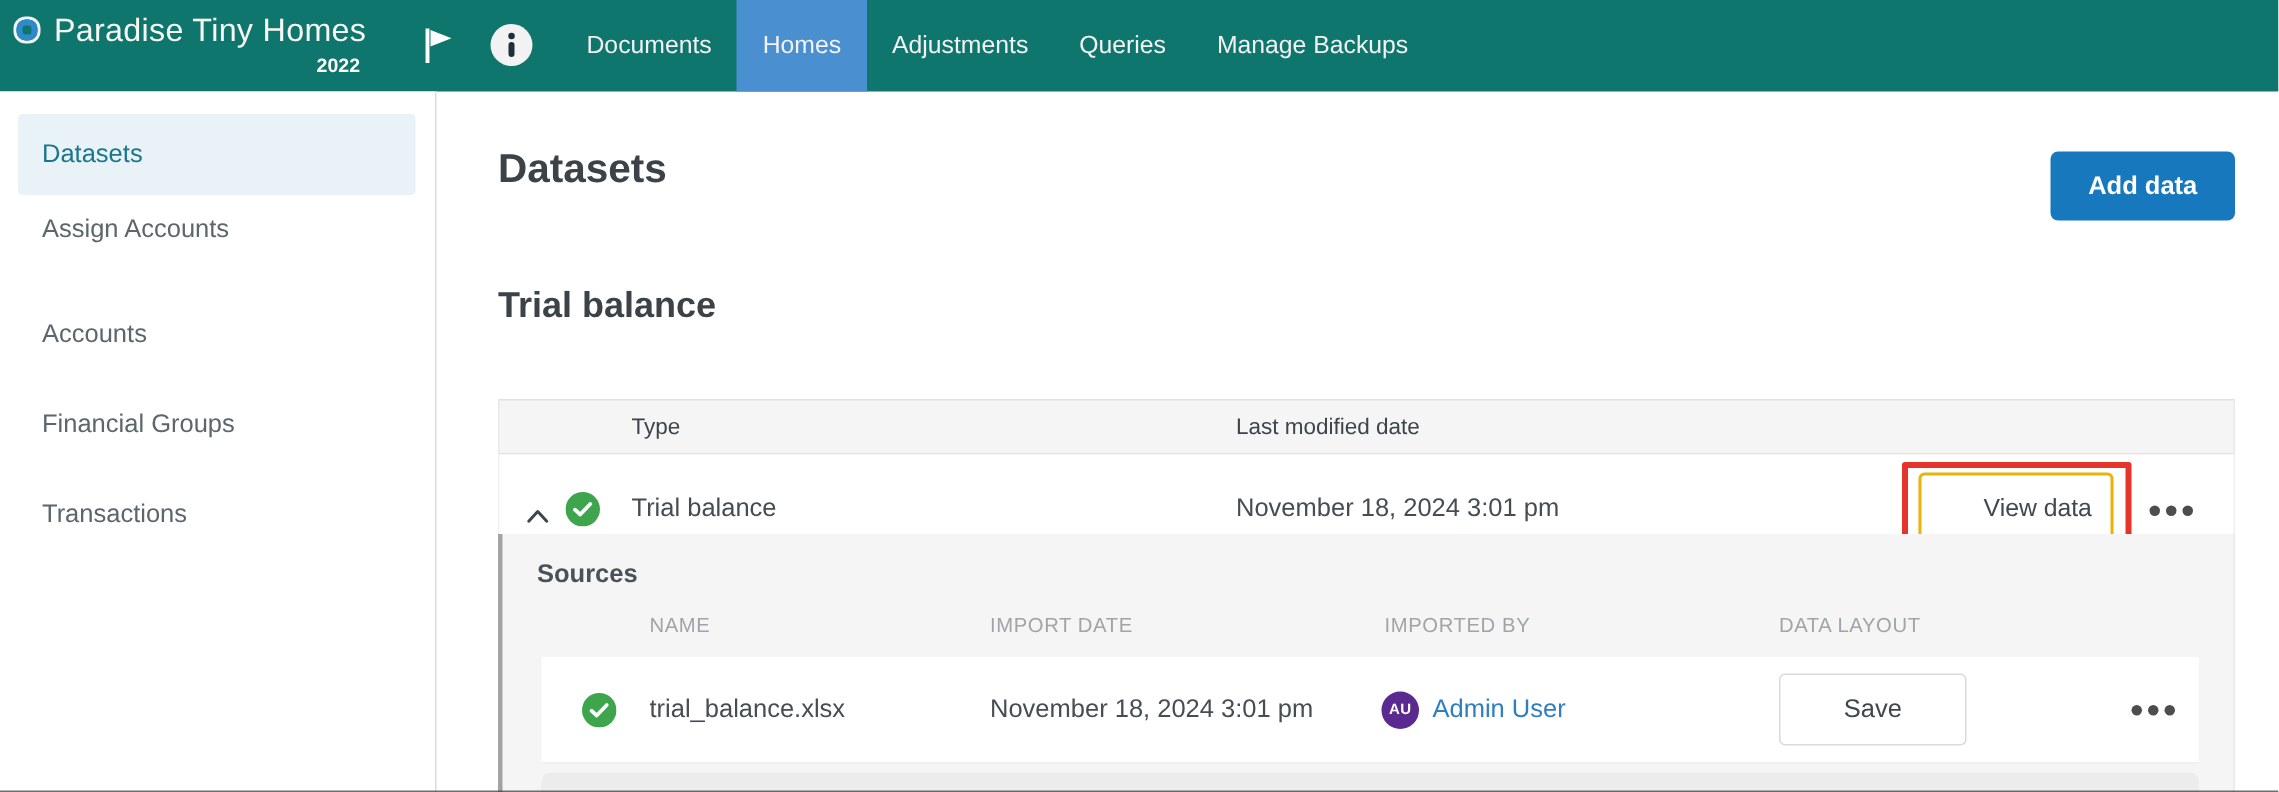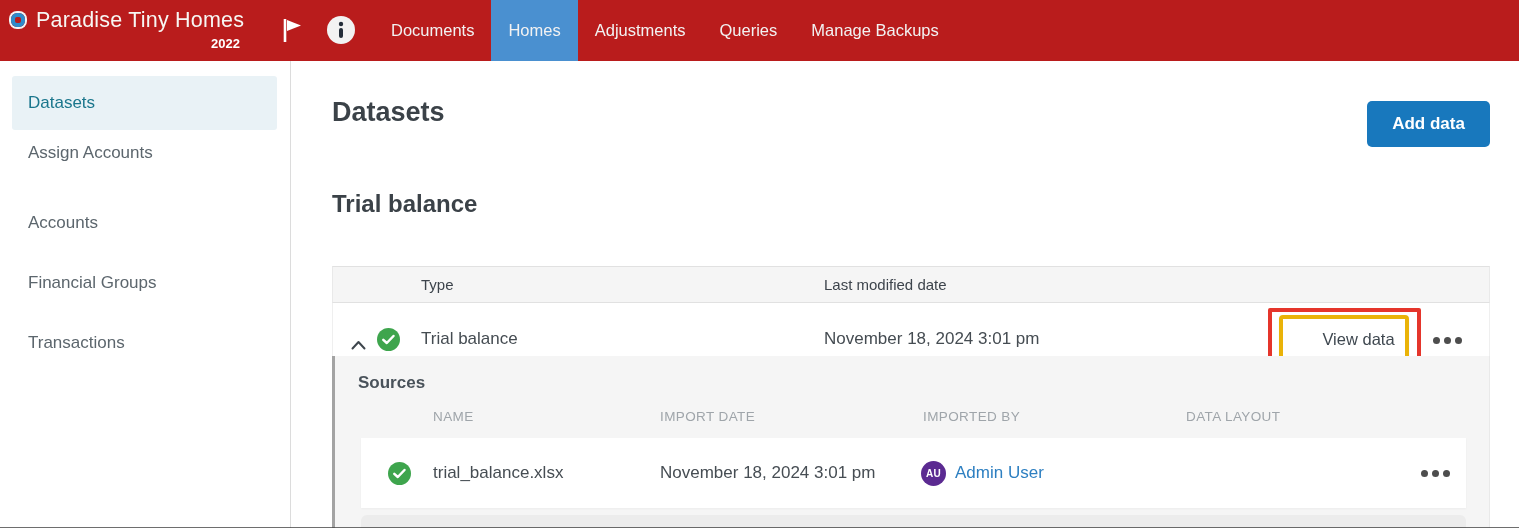--- a/index.html
+++ b/index.html
@@ -1,21 +1,21 @@
 <!DOCTYPE html>
 <html><head>
 <meta charset="utf-8">
 <style>
   * { margin:0; padding:0; box-sizing:border-box; }
   html,body { width:1519px; height:528px; }
   body { font-family:"Liberation Sans", sans-serif; background:#ffffff; position:relative; overflow:hidden; }
   #screen { position:absolute; inset:0; width:1519px; height:528px; background:#fff; }
 
   
-  .navbar { position:absolute; left:0; top:0; width:100%; height:61px; background:#b91c1c; }
+  .navbar { position:absolute; left:0; top:0; width:100%; height:61px; background:#0f766e; }
   .logo { position:absolute; left:11px; top:13px; width:14px; height:14px; border:4.5px solid #2e8bcb; border-radius:6px; box-shadow:0 0 0 2px #f4f4f4; }
   .brand-title { position:absolute; left:36px; top:8px; font-size:21.5px; color:#f7f6f3; letter-spacing:.2px; }
   .brand-year { position:absolute; left:36px; top:36px; width:204px; text-align:right; font-size:13px; font-weight:bold; color:#fff; }
   .flag-wrap { position:absolute; left:277px; top:15px; width:30px; height:30px; }
   .info-wrap { position:absolute; left:326px; top:15px; width:30px; height:30px; }
   .nav { position:absolute; left:374px; top:0; height:61px; display:flex; align-items:stretch; }
   .nav-item { display:flex; align-items:center; padding:0 17px; font-size:16.5px; color:#f2f2f2; cursor:pointer; white-space:nowrap; }
   .nav-item.active { background:#4a90d0; }
 
   
@@ -31,21 +31,21 @@
   
   .ds-table { position:absolute; left:332px; top:244px; width:1158px; }
   .ds-head { position:relative; height:37px; background:#f5f5f5; border-top:1px solid #e1e1e1; border-bottom:1px solid #e1e1e1; border-left:1px solid #e9e9e9; border-right:1px solid #e9e9e9;margin-top:22px; }
   .ds-head .col-type { position:absolute; left:88px; top:9px; font-size:15px; color:#3d444c; }
   .ds-head .col-mod  { position:absolute; left:491px; top:9px; font-size:15px; color:#3d444c; }
   .ds-row { position:relative; height:75px; background:#fff; border-left:1px solid #efefef; border-right:1px solid #efefef; }
   .chev { position:absolute; left:18px; top:33px; cursor:pointer; }
   .ds-check { position:absolute; left:44px; top:25px; }
   .ds-type { position:absolute; left:88px; top:26px; font-size:17px; color:#454c52; }
   .ds-date { position:absolute; left:491px; top:26px; font-size:17px; color:#454c52; }
-  .view-btn { position:absolute; left:946px; top:12px; width:130px; height:48px; background:#fff; border:4px solid #eab308; border-radius:4px; font-size:16.5px; color:#3f4850; font-family:inherit; cursor:pointer; box-shadow:0 1px 2px rgba(0,0,0,.05);padding-left:29px; }
+  .view-btn { position:absolute; left:946px; top:12px; width:130px; height:48px; background:#fff; border:2px solid #eab308; border-radius:4px; font-size:16.5px; color:#3f4850; font-family:inherit; cursor:pointer; box-shadow:0 1px 2px rgba(0,0,0,.05);padding-left:29px; }
   .annotation { position:absolute; left:935px; top:5px; width:153px; height:66px; border:4px solid #e5352b; border-radius:2px; pointer-events:none; }
   .dots { position:absolute; display:flex; gap:4px; cursor:pointer; }
   .dots span { width:7px; height:7px; border-radius:50%; background:#4d4d4d; }
   .dots-row1 { left:1100px; top:34px; }
 
   
   .sources { position:absolute; left:332px; top:356px; width:1158px; height:172px; background:#f5f5f5; border-left:3px solid #a3a3a3; border-right:1px solid #e9e9e9; }
   .sources-title { position:absolute; left:23px; top:17px; font-size:17px; font-weight:bold; color:#49525a; }
   .src-colhead { position:absolute; top:53px; font-size:13.5px; letter-spacing:.4px; color:#9fa5aa; }
   .src-col-name { left:98px; } .src-col-date { left:325px; } .src-col-by { left:588px; } .src-col-layout { left:851px; }
@@ -144,20 +144,21 @@
       <div class="src-check">
         <svg width="23" height="23" viewBox="0 0 23 23">
             <circle cx="11.5" cy="11.5" r="11.5" fill="#3ea54d"></circle>
             <path d="M6.3 11.8 L9.8 15 L16.5 8" stroke="#fff" stroke-width="2.5" fill="none" stroke-linecap="round" stroke-linejoin="round"></path>
           </svg>
       </div>
       <div class="src-name">trial_balance.xlsx</div>
       <div class="src-date">November 18, 2024 3:01 pm</div>
       <div class="avatar">AU</div>
       <div class="src-user">Admin User</div>
+      <button class="save-btn">Save</button>
       <div class="dots dots-row2">
           <span></span>
           <span></span>
           <span></span>
         </div>
     </div>
     <div class="src-footer"></div>
   </div>
 
   <div class="screen-edge"></div>

